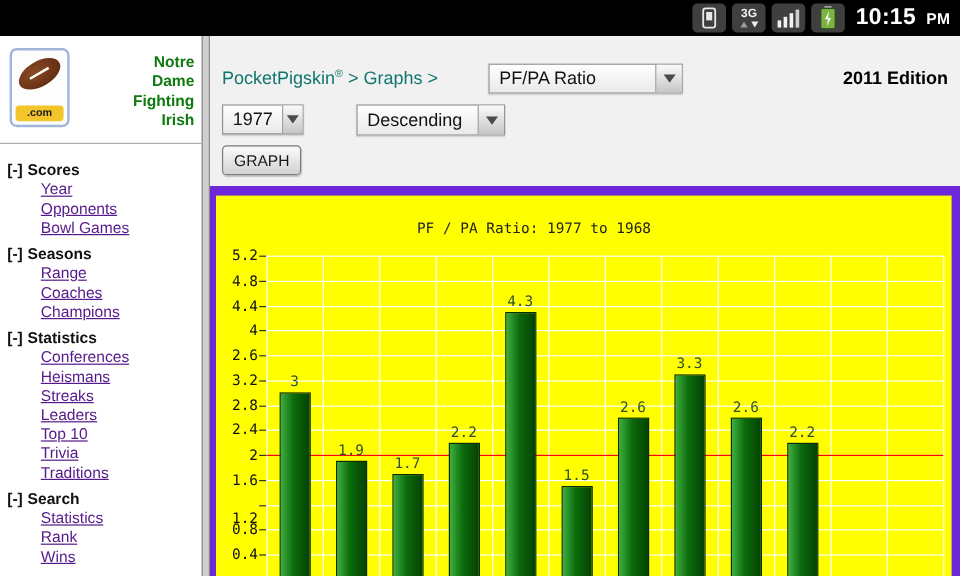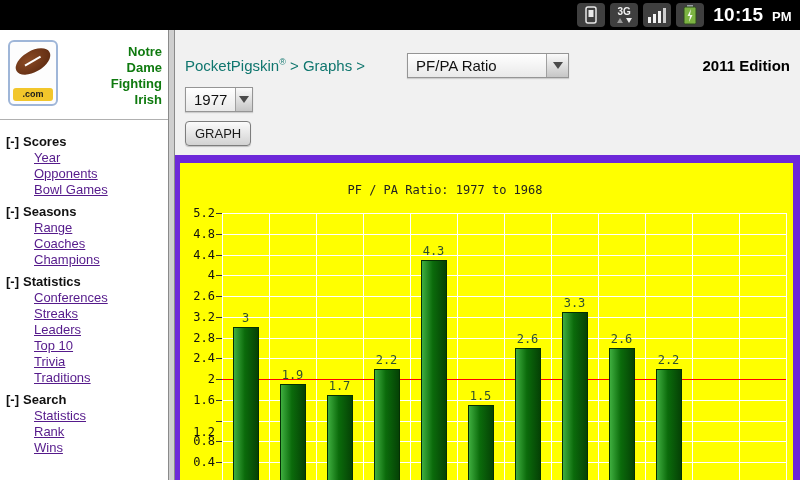--- a/index.html
+++ b/index.html
@@ -140,20 +140,21 @@
           <div class="menu-section"><span class="marker">[-]</span><span>Scores</span></div>
           <div class="menu-item">Year</div>
           <div class="menu-item">Opponents</div>
           <div class="menu-item">Bowl Games</div>
           <div class="menu-section"><span class="marker">[-]</span><span>Seasons</span></div>
           <div class="menu-item">Range</div>
           <div class="menu-item">Coaches</div>
           <div class="menu-item">Champions</div>
           <div class="menu-section"><span class="marker">[-]</span><span>Statistics</span></div>
           <div class="menu-item">Conferences</div>
+          <div class="menu-item">Heismans</div>
           <div class="menu-item">Streaks</div>
           <div class="menu-item">Leaders</div>
           <div class="menu-item">Top 10</div>
           <div class="menu-item">Trivia</div>
           <div class="menu-item">Traditions</div>
           <div class="menu-section"><span class="marker">[-]</span><span>Search</span></div>
           <div class="menu-item">Statistics</div>
           <div class="menu-item">Rank</div>
           <div class="menu-item">Wins</div>
         </nav>
@@ -171,20 +172,26 @@
             <span class="spinner-value">PF/PA Ratio</span>
             <span class="spinner-btn">
               <span class="tri"></span>
             </span>
           </span>
           <span id="edition">2011 Edition</span>
         </div>
         <div class="row2">
           <span class="spinner" id="year-spinner">
             <span class="spinner-value">1977</span>
+            <span class="spinner-btn">
+              <span class="tri"></span>
+            </span>
+          </span>
+          <span class="spinner" id="order-spinner">
+            <span class="spinner-value">Descending</span>
             <span class="spinner-btn">
               <span class="tri"></span>
             </span>
           </span>
         </div>
         <div class="row3">
           <button id="graph-button">GRAPH</button>
         </div>
       </div>
 

